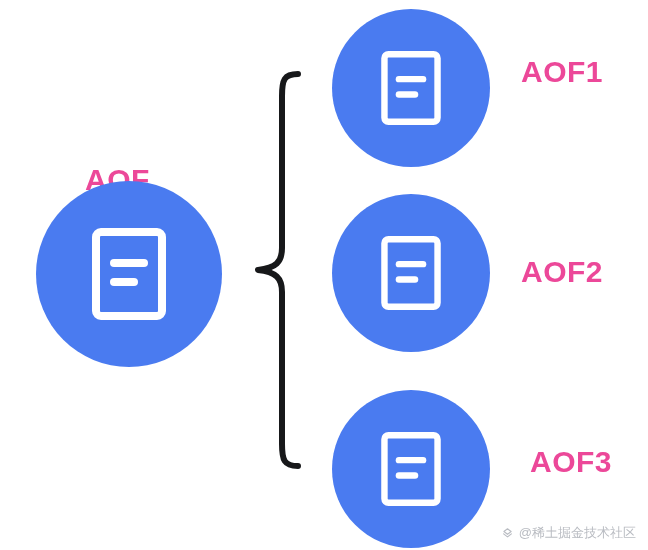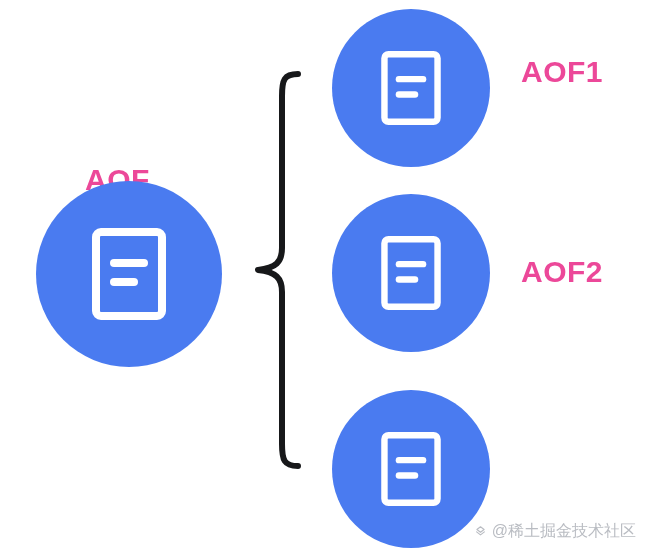--- a/index.html
+++ b/index.html
@@ -91,21 +91,21 @@
   }
   
   .watermark {
     position: absolute;
     right: 12px;
     bottom: 8px;
     display: flex;
     align-items: center;
     gap: 5px;
     color: #b9bcc2;
-    font-size: 16px;
+    font-size: 13px;
     white-space: nowrap;
   }
   .watermark .mark-icon {
     width: 13px;
     height: 13px;
     display: inline-block;
   }
 </style>
 </head>
 <body>
@@ -146,20 +146,21 @@
   </div>
   <div class="node-label label-aof2">AOF2</div>
 
   <div class="node-circle child-3">
     <svg width="60" height="74" viewBox="0 0 74 92">
       <rect x="4" y="4" width="66" height="84" rx="5" ry="5" fill="none" stroke="#ffffff" stroke-width="8"></rect>
       <line x1="22" y1="35" x2="52" y2="35" stroke="#ffffff" stroke-width="8" stroke-linecap="round"></line>
       <line x1="22" y1="54" x2="42" y2="54" stroke="#ffffff" stroke-width="8" stroke-linecap="round"></line>
     </svg>
   </div>
+  <div class="node-label label-aof3">AOF3</div>
 
   <div class="watermark">
     <svg class="mark-icon" viewBox="0 0 16 16">
       <path d="M8 2.2 L12.4 5.6 L8 9 L3.6 5.6 Z" fill="none" stroke="#b9bcc2" stroke-width="1.4" stroke-linejoin="round"></path>
       <path d="M3.2 8.4 L8 12.2 L12.8 8.4" fill="none" stroke="#b9bcc2" stroke-width="1.4" stroke-linejoin="round" stroke-linecap="round"></path>
     </svg>
     <span>@稀土掘金技术社区</span>
   </div>
 
 </div>

